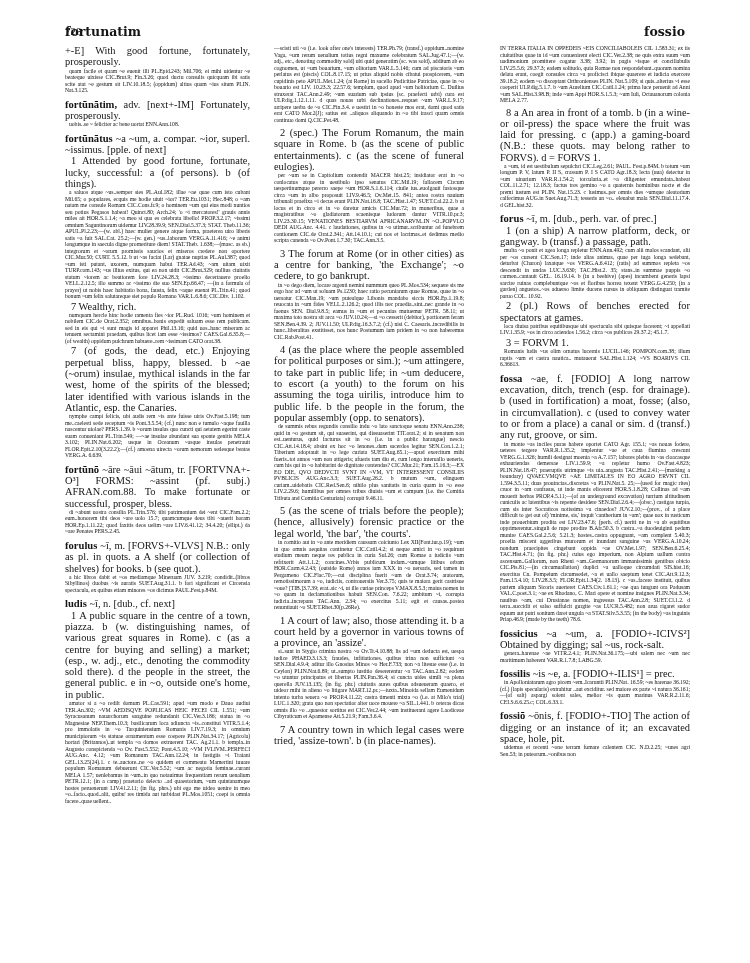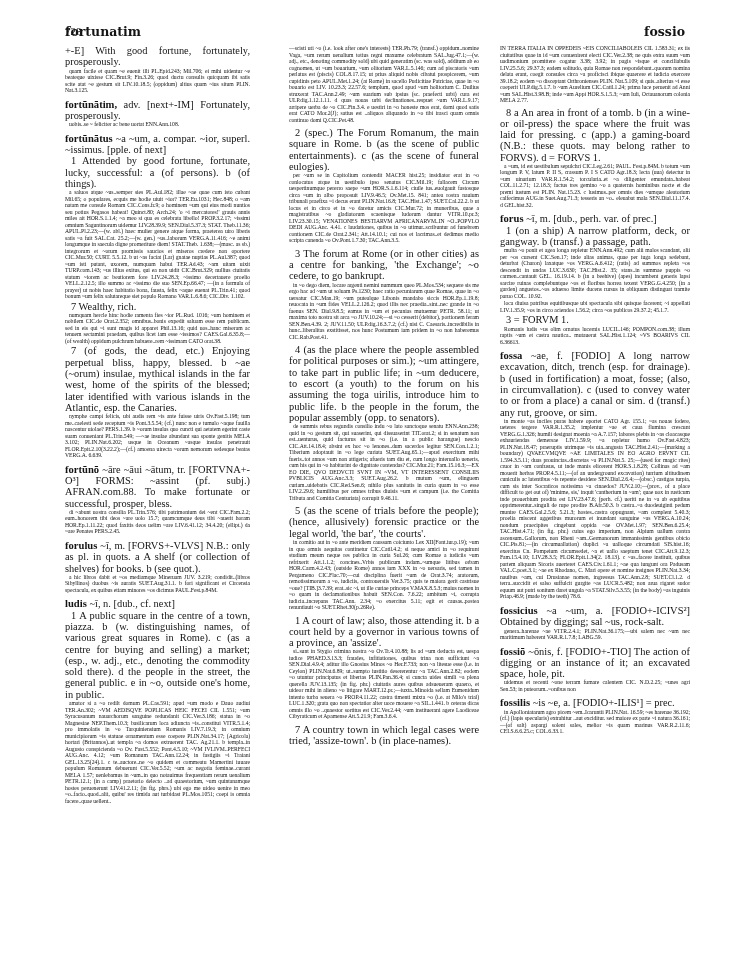--- a/index.html
+++ b/index.html
@@ -4,21 +4,21 @@
 <style>
   html, body { margin: 0; padding: 0; background: #ffffff; }
   body { width: 750px; height: 963px; overflow: hidden; position: relative; color: #141414; font-family: "DejaVu Serif", "Liberation Serif", serif; }
   .page { position: absolute; left: 0; top: 0; width: 750px; height: 832px; }
   .running-head { position: absolute; top: 24px; left: 65px; width: 620px; height: 16px; }
   .rh-left { position: absolute; left: 0; top: 0; font-weight: bold; font-size: 12.5px; font-family: "DejaVu Serif", serif; }
   .rh-center { position: absolute; left: 0; right: 0; text-align: left; top: 1px; font-size: 11px; font-family: "Liberation Serif", serif; }
   .rh-right { position: absolute; right: 0; top: 0; font-weight: bold; font-size: 12.5px; font-family: "DejaVu Serif", serif; }
   .col { position: absolute; top: 45px; width: 185px; font-family: "Liberation Serif", serif; text-align: justify; }
   .col1 { left: 65px; }
-  .col2 { left: 289px; width: 190px; }
+  .col2 { left: 274px; width: 190px; }
   .col3 { left: 500px; width: 190px; }
   .def { font-size: 10.4px; line-height: 11.3px; margin: 0; hyphens: auto; }
   .def.indent { text-indent: 6px; }
   .quot { font-size: 5.7px; line-height: 6.5px; margin: 0 0 1px 0; text-indent: 4px; letter-spacing: -0.05px; }
   .quot.noindent { text-indent: 0; }
   .entry { margin-top: 5px; }
   .hw { font-weight: bold; font-family: Liberation Serif, serif; font-size: 10.6px; }
 </style>
 </head>
 <body>
@@ -84,39 +84,40 @@
 
   <div class="col col3">
     <p class="quot noindent">IN TERRA ITALIA IN OPPEDEIS ~EIS CONCILIABOLEIS CIL 1.583.31; ex iis ciuitatibus quae in id ~um conuenirent electi CIC.Ver.2.38; ne quis extra suum ~um uadimonium promittere cogatur 3.38; 3.92; in pagis ~isque et conciliabulis LIV.25.5.6; 29.37.3; eadem solitudo, quia Romae non respondebant..quorum nomina delata erant, coegit consules circa ~a proficisci ibique quaerere et iudicia exercere 39.18.2; eodem ~o disceptant Orthronienses PLIN. Nat.5.109; si quis..alterius ~i esse coeperit ULP.dig.5.1.7. b ~um Aurelium CIC.Catil.1.24; prima luce peruenit ad Anni ~um SAL.Hist.3.98.B; inde ~um Appi HOR.S.1.5.3; ~um Iuli, Octauanorum colonia MELA 2.77.</p>
     <p class="def indent" style="margin-top:3px">8 a An area in front of a tomb. b (in a wine- or oil-press) the space where the fruit was laid for pressing. c (app.) a gaming-board (N.B.: these quots. may belong rather to FORVS). d = FORVS 1.</p>
     <p class="quot">a ~um, id est uestibulum sepulchri CIC.Leg.2.61; PAUL. Fest.p.84M. b totum ~um longum P. V, latum P. II S, crassum P. I S CATO Agr.18.3; lecta (uua) deiectur in ~um uinarium VAR.R.1.54.2; torcularia..et ~a diligenter emundata..habeat COL.11.2.71; 12.18.3; factus tres gemino ~o a quaternis hominibus nocte et die premi iustum est PLIN. Nat.15.23. c lusimus..per omnis dies ~umque aleatorium calfecimus AUG.in Suet.Aug.71.3; tesseris an ~o.. eleuabat mala SEN.Dial.11.17.4. d GEL.hist.32.</p>
 
     <div class="entry">
       <p class="def"><span class="hw">forus</span> <span>~ī, m. [dub., perh. var. of prec.]</span></p>
       <p class="def indent">1 (on a ship) A narrow platform, deck, or gangway. b (transf.) a passage, path.</p>
       <p class="quot">multa ~o ponit et agea longa repletur ENN.Ann.492; cum alii malos scandant, alii per ~os cursent CIC.Sen.17; inde alias animas, quae per iuga longa sedebant, deturbat (Charon) laxatque ~os VERG.A.6.412; (ratis) ad summos repleta ~os descendit in undas LUC.3.630; TAC.Hist.2. 35; stans..in summae puppis ~o carmen..cantauit GEL. 16.19.14. b (in a beehive) (apes) incumbent generis lapsi sarcire ruinas complebuntque ~os et floribus horrea texent VERG.G.4.250; (in a garden) angustos..~os aduerso limite ducens rursus in obliquum distinguat tramite paruo COL. 10.92.</p>
+      <p class="def indent">2 (pl.) Rows of benches erected for spectators at games.</p>
       <p class="quot">loca diuisa patribus equitibusque ubi spectacula sibi quisque facerent; ~i appellati LIV.1.35.9; ~os in circo aciendos 1.56.2; circa ~os publicos 29.37.2; 45.1.7.</p>
       <p class="def indent">3 = FORVM 1.</p>
       <p class="quot">Romanis ludis ~us olim ornatus lucernis LUCIL.146; POMPON.com.38; illum raptis ~um et castra nautica.. mutauerat SAL.Hist.1.124; ~VS BOARIVS CIL 6.36613.</p>
     </div>
 
     <div class="entry">
       <p class="def"><span class="hw">fossa</span> <span>~ae, f. [FODIO] A long narrow excavation, ditch, trench (esp. for drainage). b (used in fortification) a moat, fosse; (also, in circumvallation). c (used to convey water to or from a place) a canal or sim. d (transf.) any rut, groove, or sim.</span></p>
       <p class="quot">in monte ~as inciles puras habere oportet CATO Agr. 155.1; ~as nouas fodere, ueteres tergere VAR.R.1.35.2; implentur ~ae et caua flumina crescunt VERG.G.1.326; humili designat moenia ~a A.7.157; labores plebis in ~as cloacasque exhauriendas demersae LIV.1.59.9; ~a repletur humo Ov.Fast.4.823; PLIN.Nat.18.47; praeruptis utrimque ~is uia..angusta TAC.Hist.2.41;—(marking a boundary) QVAECVMQVE ~AE LIMITALES IN EO AGRO ERVNT CIL 1.594.3.5.11; duas prouincias..discretas ~a PLIN.Nat.5. 25;—(used for magic rites) cruor in ~am confusus, ut inde manis elicerent HOR.S.1.8.28; Collinas ad ~am mouerit herbas PROP.4.5.11;—(of an underground excavation) turrium altitudinem cuniculis ac latentibus ~is repente desidere SEN.Dial.2.6.4;—(obsc.) castigas turpia, cum sis inter Socraticos notissima ~a cinaedos? JUV.2.10;—(prov., of a place difficult to get out of) 'minime, sis,' inquit 'cantherium in ~am'; quae uox in rusticum inde prouerbium prodita est LIV.23.47.6; (perh. cf.) ueriti ne in ~a ab equitibus opprimerentur..singuli de rupe prodire B.Afr.50.3. b castra..~a duodeuiginti pedum munire CAES.Gal.2.5.6; 5.21.3; hostes..castra oppugnant, ~am complent 5.40.3; proelia miscent aggeribus murorum et inundant sanguine ~as VERG.A.10.24; nondum praecipites cingebant oppida ~ae OV.Met.1.97; SEN.Ben.6.25.4; TAC.Hist.4.71; (in fig. phr.) cuius ego imperium, non Alpium uallum contra ascensum..Gallorum, non Rheni ~am..Germanorum immanissimis gentibus obicio CIC.Pis.81;—(in circumuallation) duplici ~a ualloque circumdati SIS.hist.16; exercitus Cn. Pompeium circumsedet, ~a et uallo saeptum tenet CIC.Att.9.12.3; Fam.15.4.10; LIV.28.3.5; FLOR.Epit.1.34(2. 18.13). c ~as..facere instituit, quibus partem aliquam Sicoris auerteret CAES.Civ.1.61.1; ~ae qua iungunt ora Padusam VAL.C.poet.3.1; ~ae ex Rhodano, C. Mari opere et nomine insignes PLIN.Nat.3.34; nauibus ~am, cui Drusianae nomen, ingressus TAC.Ann.2.8; SUET.Cl.1.2. d terra..succidit et salso suffulcit gurgite ~as LUCR.5.482; non arua rigaret sudor equum aut putri sonitum daret ungula ~a STAT.Silv.5.3.55; (in the body) ~as inguinis Priap.46.9; (made by the teeth) 78.6.</p>
     </div>
 
     <div class="entry">
       <p class="def"><span class="hw">fossicius</span> <span>~a ~um, a. [FODIO+-ICIVS²] Obtained by digging; sal ~us, rock-salt.</span></p>
       <p class="quot">genera..harenae ~ae VITR.2.4.1; PLIN.Nat.36.175;—ubi salem nec ~um nec maritimum haberent VAR.R.1.7.8; LABG.59.</p>
     </div>
 
     <div class="entry">
-      <p class="def"><span class="hw">fossiō</span> <span>~ōnis, f. [FODIO+-TIO] The action of digging or an instance of it; an excavated space, hole, pit.</span></p>
-      <p class="quot">uidemus et recenti ~one terram fumare calentem CIC. N.D.2.25; ~unes agri Sen.53; in puteorum..~onibus non</p>
+      <p class="def"><span class="hw">fossilis</span> <span>~is ~e, a. [FODIO+-ILIS¹] = prec.</span></p>
+      <p class="quot">in Apolloniatarum agro picem ~em..Icaruntii PLIN.Nat. 16.59; ~es harenae 36.192; (cf.) (lapis specularis) extrahitur ..aut exciditur. sed maiore ex parte ~i natura 36.161; —(of salt) aspargi solent sales, melior ~is quam marinus VAR.R.2.11.6; CELS.6.6.25.c; COL.6.33.1.</p>
     </div>
 
     <div class="entry">
-      <p class="def"><span class="hw">fossilis</span> <span>~is ~e, a. [FODIO+-ILIS¹] = prec.</span></p>
-      <p class="quot">in Apolloniatarum agro picem ~em..Icaruntii PLIN.Nat. 16.59; ~es harenae 36.192; (cf.) (lapis specularis) extrahitur ..aut exciditur. sed maiore ex parte ~i natura 36.161; —(of salt) aspargi solent sales, melior ~is quam marinus VAR.R.2.11.6; CELS.6.6.25.c; COL.6.33.1.</p>
+      <p class="def"><span class="hw">fossiō</span> <span>~ōnis, f. [FODIO+-TIO] The action of digging or an instance of it; an excavated space, hole, pit.</span></p>
+      <p class="quot">uidemus et recenti ~one terram fumare calentem CIC. N.D.2.25; ~unes agri Sen.53; in puteorum..~onibus non</p>
     </div>
   </div>
 
 </div>
 
 </body></html>

